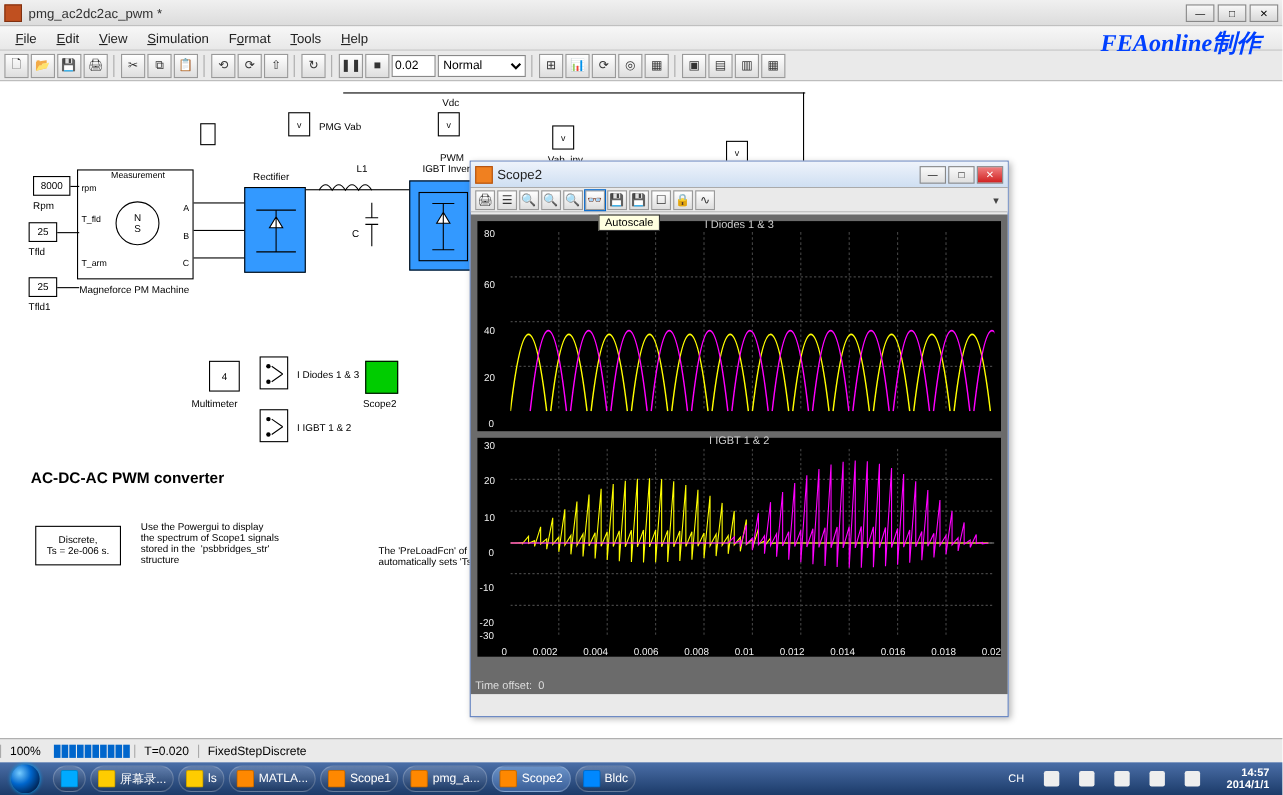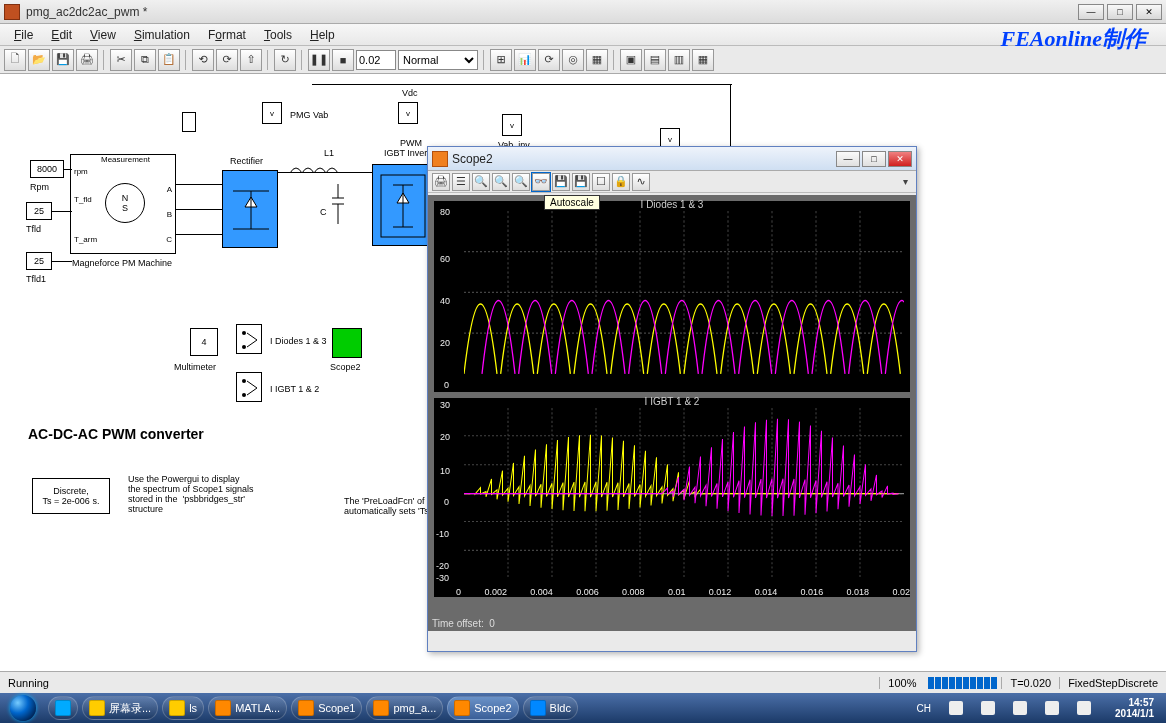--- a/index.html
+++ b/index.html
@@ -360,21 +360,20 @@
         <span>0.016</span>
         <span>0.018</span>
         <span>0.02</span>
       </div>
     </div>
     <div class="offset"><span>Time offset:</span>&nbsp;&nbsp;<span>0</span></div>
   </div>
 </div>
 
 <div class="statusbar">
-  <div class="left">Running</div>
   <div class="pct">100%</div>
   <div class="progress">
     <span></span>
       <span></span>
       <span></span>
       <span></span>
       <span></span>
       <span></span>
       <span></span>
       <span></span>

